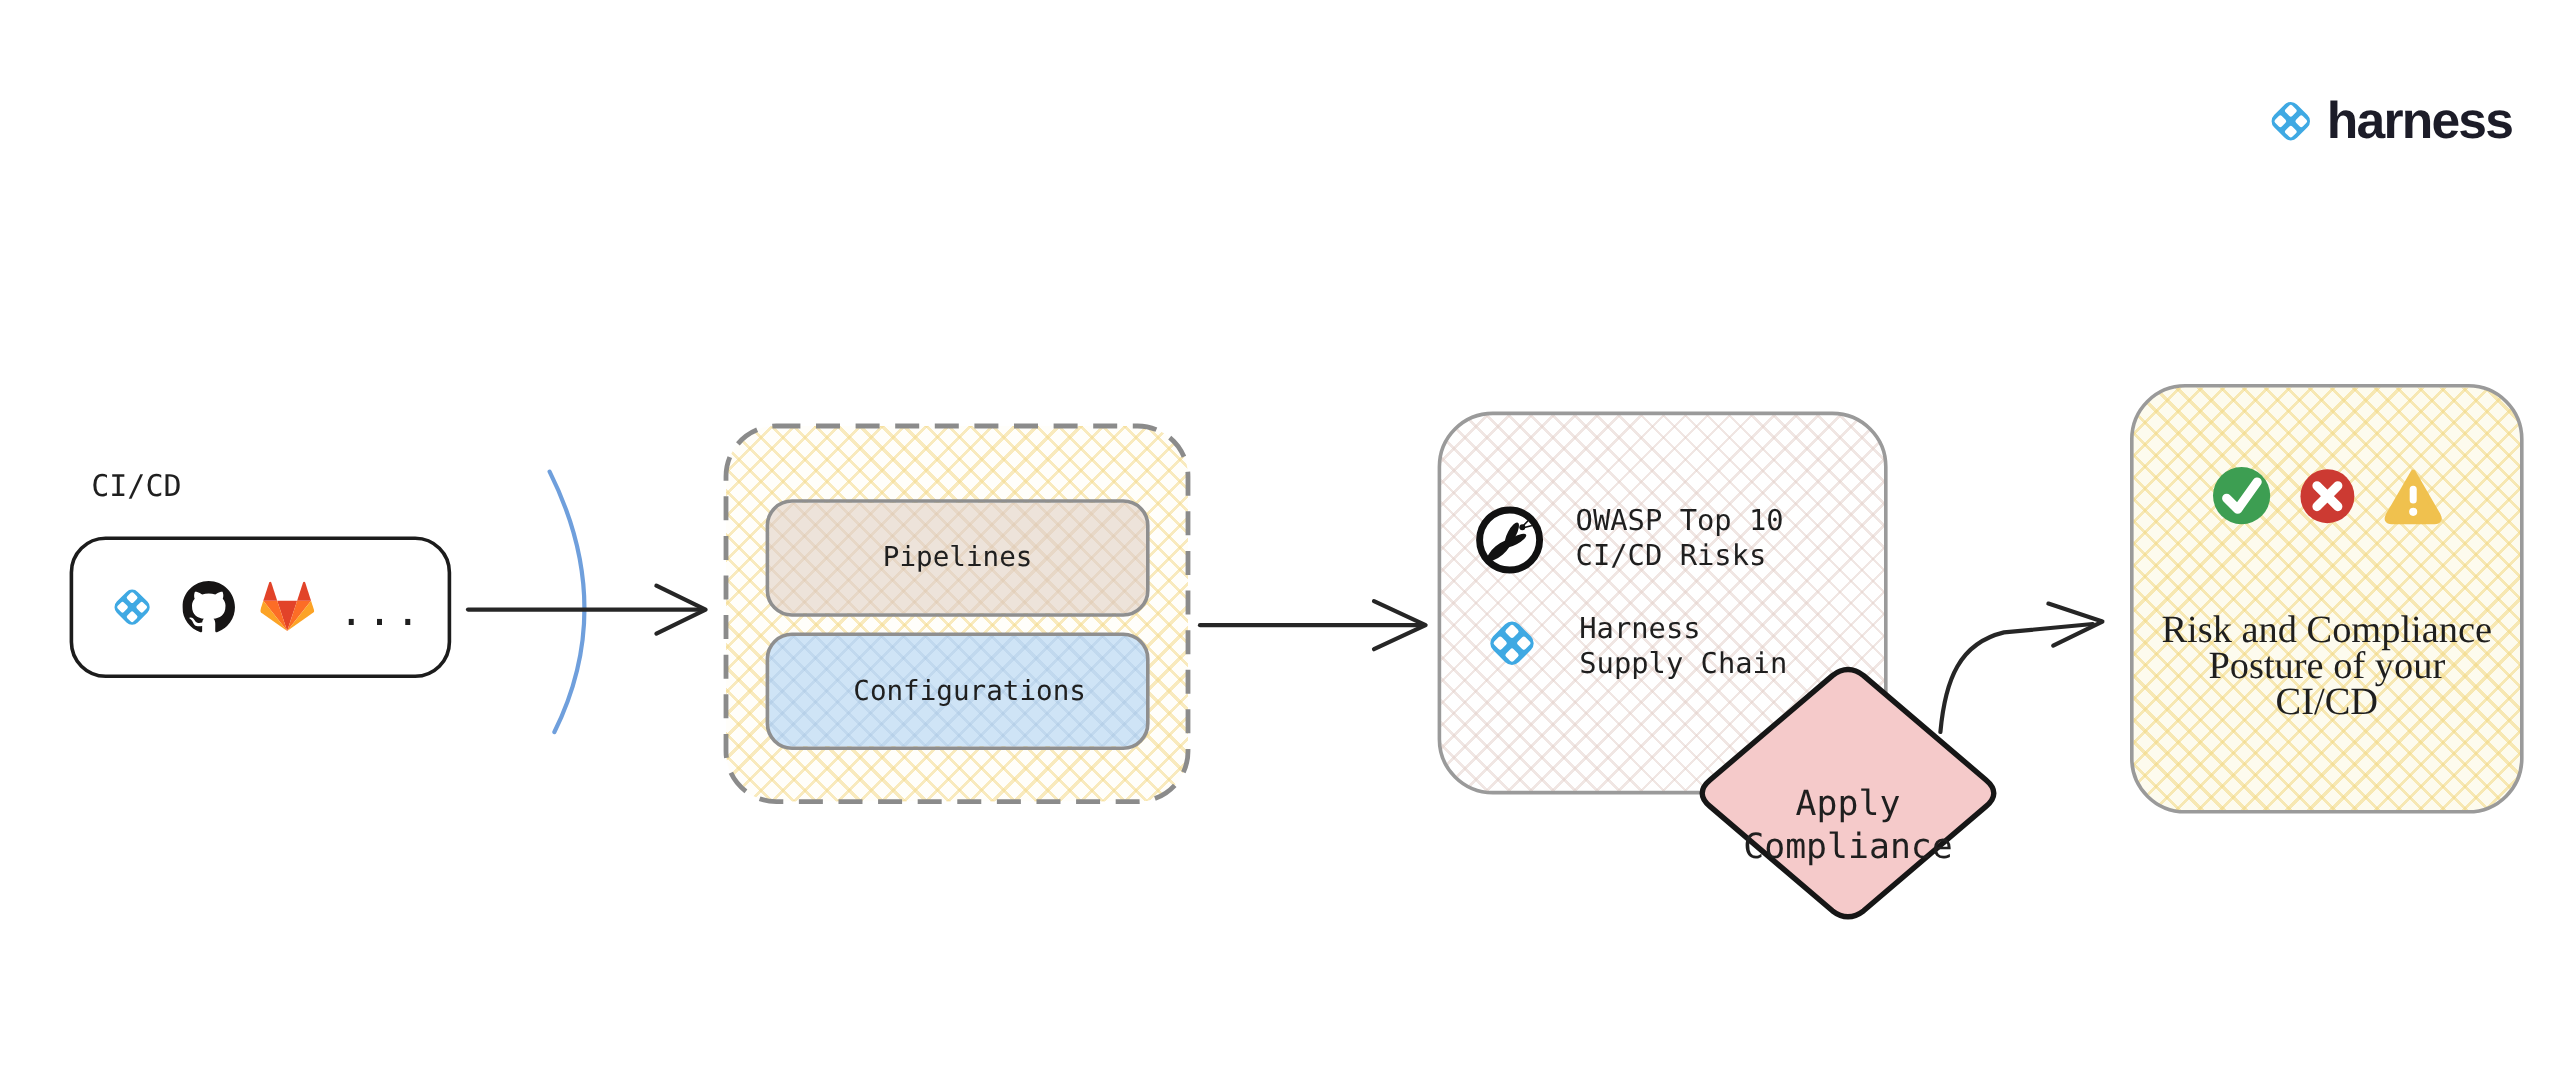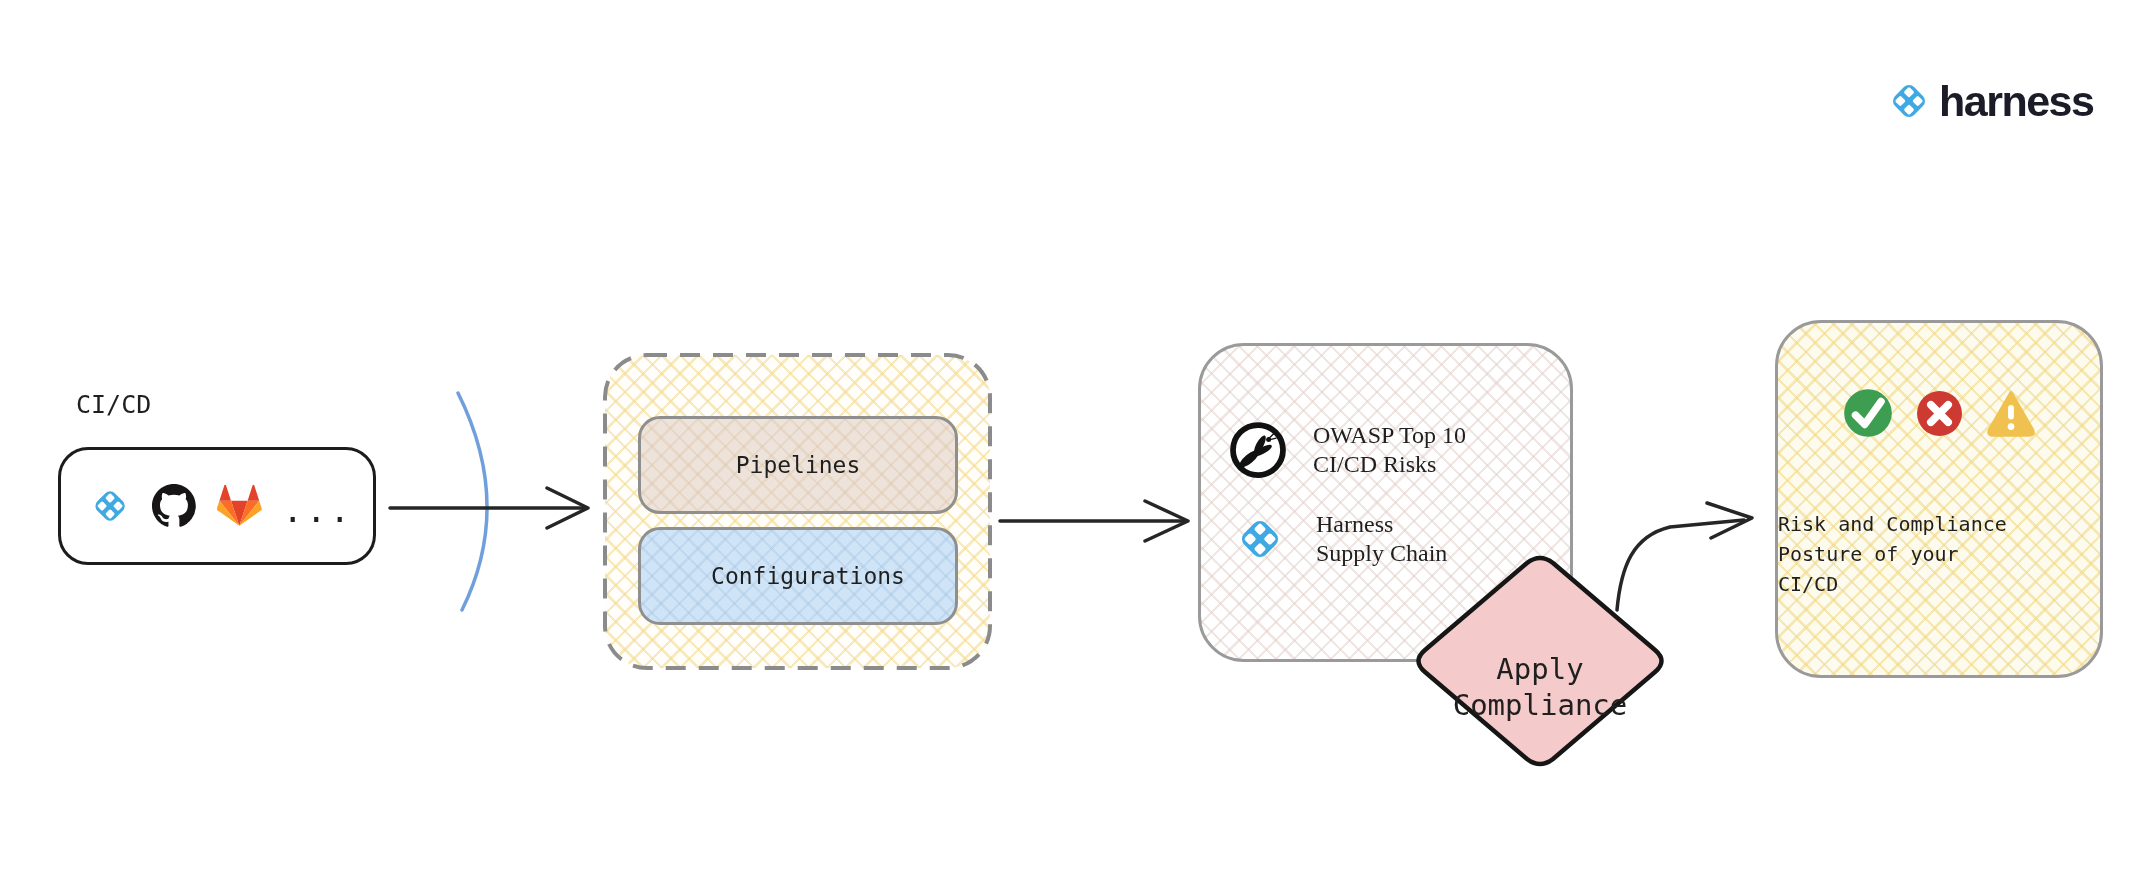--- a/index.html
+++ b/index.html
@@ -45,38 +45,38 @@
       repeating-linear-gradient(135deg, rgba(222,198,170,.4) 0 2.5px, transparent 2.5px 13px),
       linear-gradient(#ede3da,#ede3da);}
   .config-box{top:172px;
     background-image:
       repeating-linear-gradient(45deg, rgba(160,190,220,.3) 0 2.5px, transparent 2.5px 13px),
       repeating-linear-gradient(135deg, rgba(160,190,220,.3) 0 2.5px, transparent 2.5px 13px),
       linear-gradient(#cfe4f6,#cfe4f6); padding-left: 20px;}
   
   .standards-box{left:1198px;top:343px;width:375px;height:319px;border:3px solid #9a9a9a;
     border-radius:46px;box-sizing:border-box;z-index:2;}
-  .std-row{position:absolute;display:flex;align-items:center;font-family:Liberation Serif, serif;}
+  .std-row{position:absolute;display:flex;align-items:flex-start;}
   .std-row1{left:27px;top:74px;gap:25px;}
   .std-row2{left:33px;top:164px;gap:30px;}
   .std-text{font-size:24px;line-height:29px;white-space:nowrap;}
   
   .diamond-text{left:1440px;top:651px;width:200px;text-align:center;font-size:29px;
     line-height:36px;z-index:6;}
   
   .result-box{left:1775px;top:320px;width:328px;height:358px;border:3px solid #9a9a9a;
     border-radius:46px;box-sizing:border-box;z-index:2;
     background-image:
       repeating-linear-gradient(45deg, rgba(242,216,130,.55) 0 2.5px, transparent 2.5px 13px),
       repeating-linear-gradient(135deg, rgba(242,216,130,.55) 0 2.5px, transparent 2.5px 13px);
     background-color:#fdfbee;}
   .result-icons{position:absolute;left:0;top:64px;width:100%;display:flex;
     justify-content:center;align-items:center;gap:21px;}
-  .result-text{position:absolute;left:0;top:186px;width:100%;
-    font-size:20px;line-height:30px;}
+  .result-text{position:absolute;left:0;top:186px;width:100%;text-align:center;
+    font-size:32px;line-height:30px;font-family:Liberation Serif, serif;}
   .hidden-defs{position:absolute;width:0;height:0;overflow:hidden;}
 </style>
 </head>
 <body>
 
 <svg class="hidden-defs" aria-hidden="true">
   <defs>
     <g id="sym-harness">
       <rect x="10" y="10" width="28" height="28" rx="7.5" transform="rotate(45 24 24)" fill="#3FA9E3"></rect>
       <rect x="19.9" y="10.8" width="8.2" height="8.2" rx="1.8" transform="rotate(45 24 14.9)" fill="#ffffff"></rect>

